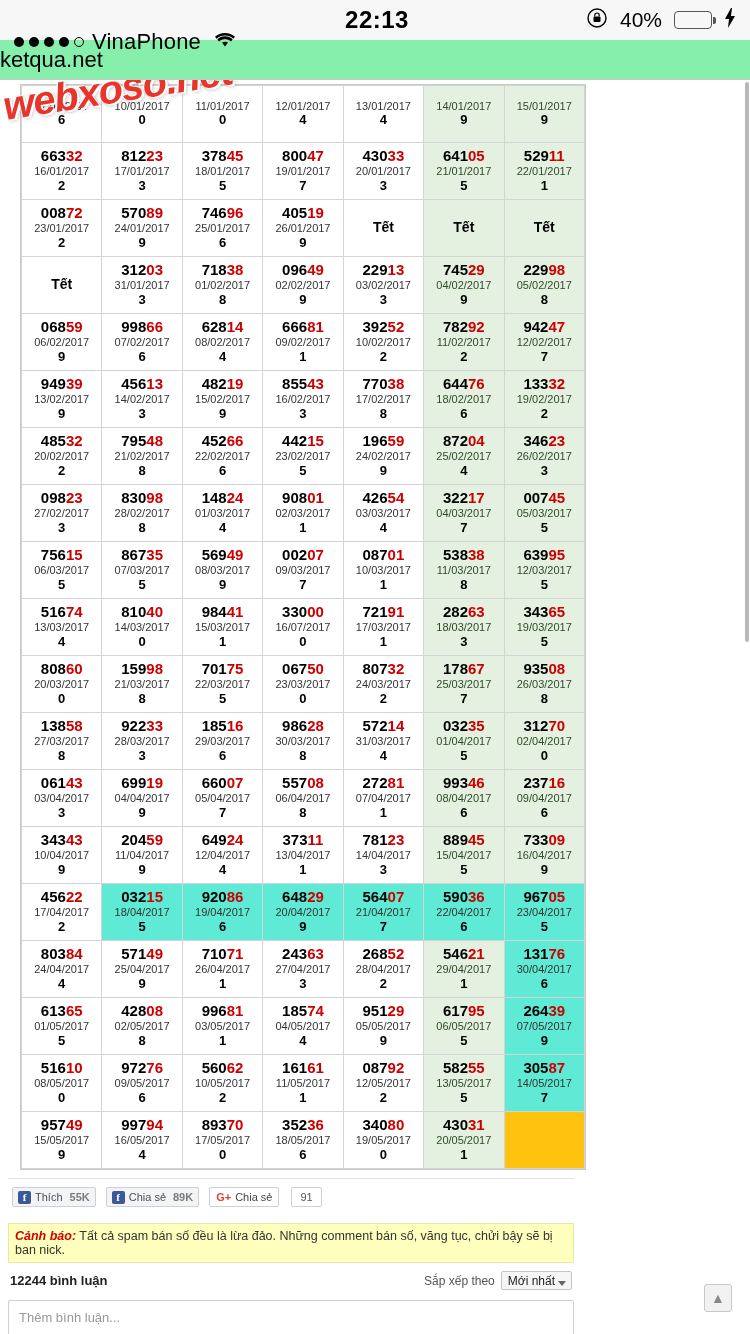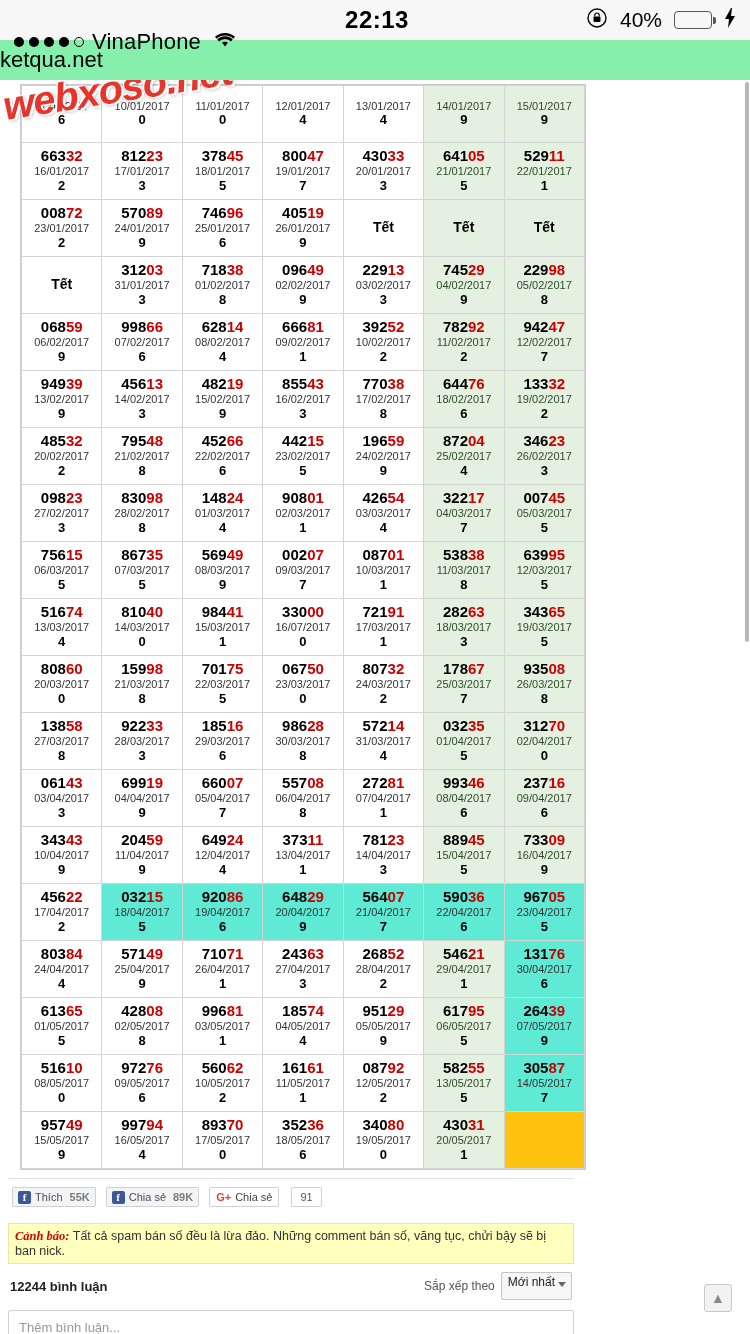--- a/index.html
+++ b/index.html
@@ -136,33 +136,33 @@
   
   .warn {
     margin: 6px 8px 0 8px;
     width: 566px;
     background: #ffffbe;
     border: 1px solid #e8e8a0;
     font-size: 12.5px;
     padding: 5px 6px;
     color: #222;
   }
-  .warn b { color: #d50000; font-style: italic; font-family: Liberation Serif, serif; }
+  .warn b { color: #d50000; font-style: italic; }
   .warn .wtxt { color: #333; }
   
   .cmt-head {
     margin: 6px 8px 0 8px; width: 566px;
     display: flex; align-items: center; justify-content: space-between;
     font-size: 13px; color: #222; padding: 2px 2px 4px 2px;
   }
   .cmt-count { font-weight: bold; font-size: 13px; }
   .sortwrap { display: flex; align-items: center; gap: 6px; font-size: 12px; color: #555; }
   .sortsel {
     border: 1px solid #c4c4c4; background: #f6f6f6; border-radius: 2px;
-    font-size: 12px; padding: 2px 16px 10px 6px; color: #222; position: relative;
+    font-size: 12px; padding: 2px 16px 1px 6px; color: #222; position: relative;
   }
   .sortsel::after {
     content: ""; position: absolute; right: 5px; top: 9px;
     border-left: 4px solid transparent; border-right: 4px solid transparent;
     border-top: 5px solid #666;
   }
   .cmt-box {
     margin: 6px 8px 0 8px; width: 566px; height: 56px;
     border: 1px solid #d0d0d0; border-radius: 2px; background: #fff;
     font-size: 13px; color: #999; padding: 9px 10px;

